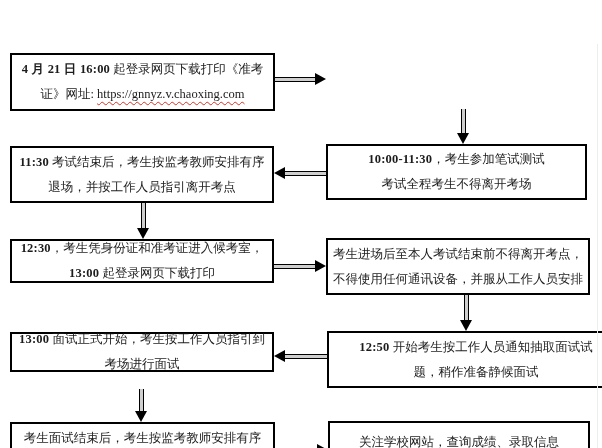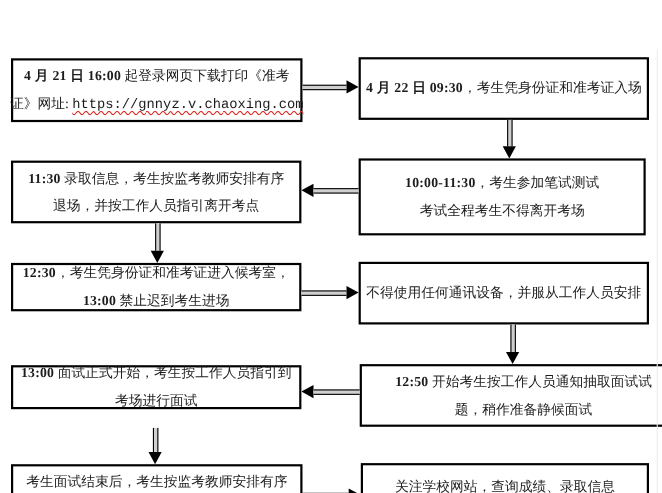--- a/index.html
+++ b/index.html
@@ -18,21 +18,20 @@
     text-align:center;box-sizing:border-box;
   }
   .ln{white-space:nowrap;line-height:25px;font-size:12.5px;}
   .ln b{font-weight:bold;letter-spacing:0.2px;}
   .spell{
     text-decoration:underline;
     text-decoration-style:wavy;
     text-decoration-color:var(--spell);
     text-decoration-thickness:1px;
     text-underline-offset:3px;
-    font-family:Liberation Mono, monospace;
   }
   
   .arrow-h{position:absolute;display:flex;align-items:center;height:12px;}
   .arrow-h .shaft{flex:1;height:3px;border-top:1px solid var(--line);border-bottom:1px solid var(--line);background:var(--shaft);}
   .head-r{width:0;height:0;border-top:6px solid transparent;border-bottom:6px solid transparent;border-left:11px solid var(--line);}
   .head-l{width:0;height:0;border-top:6px solid transparent;border-bottom:6px solid transparent;border-right:11px solid var(--line);}
   .arrow-v{position:absolute;display:flex;flex-direction:column;align-items:center;width:12px;}
   .arrow-v .shaft{flex:1;width:3px;border-left:1px solid var(--line);border-right:1px solid var(--line);background:var(--shaft);}
   .head-d{width:0;height:0;border-left:6px solid transparent;border-right:6px solid transparent;border-top:11px solid var(--line);}
   .page-edge{position:absolute;top:0;bottom:0;width:1px;background:#ededed;}
@@ -45,60 +44,58 @@
   <div class="box" style="left:10px;top:9px;width:265px;height:58px">
     <div class="ln"><b>4 月 21 日 16:00</b><span> 起登录网页下载打印《准考</span></div>
     <div class="ln"><span>证》网址: </span><span class="spell">https://gnnyz.v.chaoxing.com</span></div>
   </div>
 
   <div class="arrow-h" style="left:275px;top:29px;width:51px">
     <div class="shaft"></div>
     <div class="head-r"></div>
   </div>
 
-  <div class="box" style="left:326px;top:8px;width:264px;height:57px">
-    <div class="ln"><b>4 月 22 日 09:30</b><span>，考生凭身份证和准考证入场</span></div>
-  </div>
 
   <div class="arrow-v" style="left:457px;top:65px;height:35px">
     <div class="shaft"></div>
     <div class="head-d"></div>
   </div>
 
-  <div class="box" style="left:326px;top:100px;width:261px;height:70px">
+  <div class="box" style="left:326px;top:100px;width:261px;height:56px">
     <div class="ln"><b>10:00-11:30</b><span>，考生参加笔试测试</span></div>
     <div class="ln"><span>考试全程考生不得离开考场</span></div>
   </div>
 
   <div class="arrow-h" style="left:274px;top:123px;width:52px">
     <div class="head-l"></div>
     <div class="shaft"></div>
   </div>
 
   <div class="box" style="left:10px;top:102px;width:264px;height:57px">
-    <div class="ln"><b>11:30</b><span> 录取信息，考生按监考教师安排有序</span></div>
+    <div class="ln"><b>11:30</b><span> 考试结束后，考生按监考教师安排有序</span></div>
     <div class="ln"><span>退场，并按工作人员指引离开考点</span></div>
   </div>
 
   <div class="arrow-v" style="left:137px;top:159px;height:36px">
     <div class="shaft"></div>
     <div class="head-d"></div>
   </div>
 
   <div class="box" style="left:10px;top:195px;width:264px;height:44px">
     <div class="ln"><b>12:30</b><span>，考生凭身份证和准考证进入候考室，</span></div>
-    <div class="ln"><b>13:00</b><span> 禁止迟到考生进场</span></div>
+    <div class="ln"><b>13:00</b><span> 起登录网页下载打印</span></div>
   </div>
 
   <div class="arrow-h" style="left:274px;top:216px;width:52px">
     <div class="shaft"></div>
     <div class="head-r"></div>
   </div>
 
   <div class="box" style="left:326px;top:194px;width:264px;height:57px">
+    <div class="ln"><span>考生进场后至本人考试结束前不得离开考点，</span></div>
     <div class="ln"><span>不得使用任何通讯设备，并服从工作人员安排</span></div>
   </div>
 
   <div class="arrow-v" style="left:460px;top:251px;height:36px">
     <div class="shaft"></div>
     <div class="head-d"></div>
   </div>
 
   <div class="box" style="left:327px;top:287px;width:298px;height:57px">
     <div class="ln"><b>12:50</b><span> 开始考生按工作人员通知抽取面试试</span></div>

